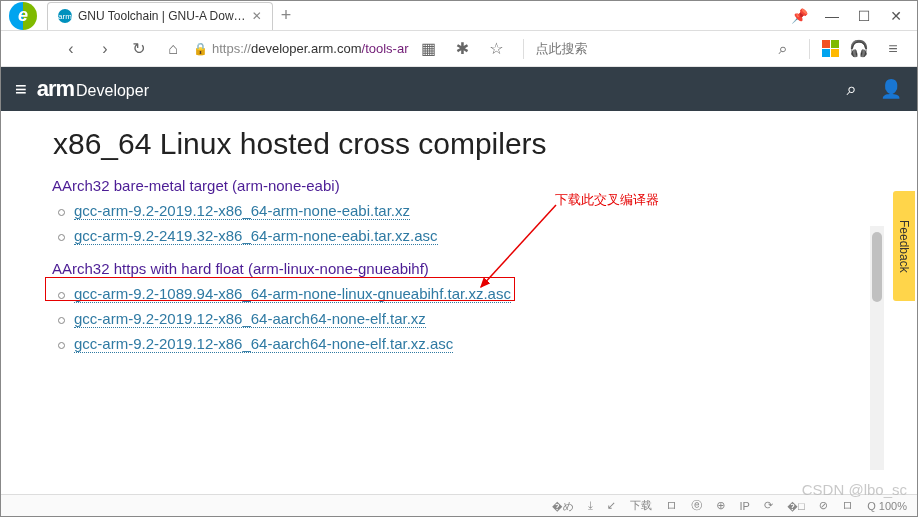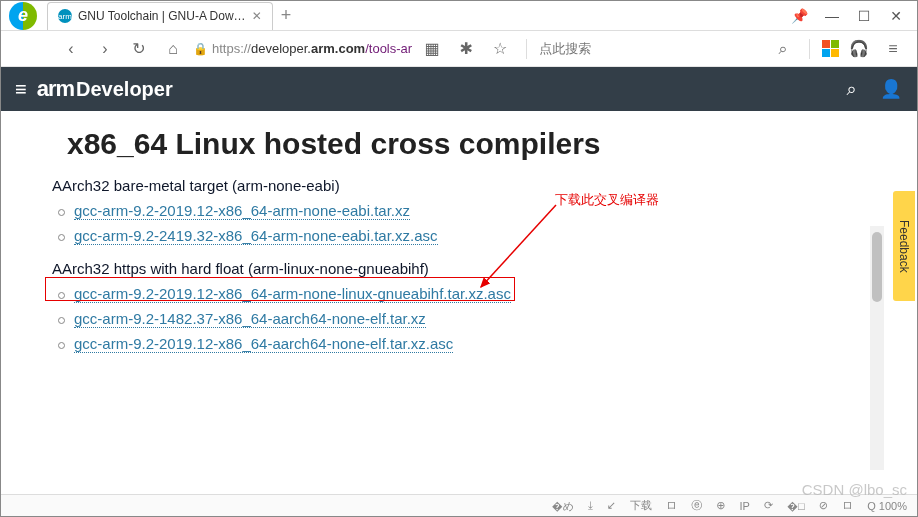--- a/index.html
+++ b/index.html
@@ -12,36 +12,36 @@
 .tab-close{color:#888;cursor:pointer}
 .new-tab{margin-left:8px;color:#888;font-size:18px;cursor:pointer}
 .win-spacer{flex:1}
 .win-btns{display:flex;gap:18px;padding-right:14px;align-items:center;color:#555}
 .win-btn{width:14px;height:14px;display:flex;align-items:center;justify-content:center;cursor:pointer;font-size:14px}
 .toolbar{display:flex;height:36px;align-items:center;padding:0 10px;gap:6px;border-bottom:1px solid #e5e5e5;background:#fff}
 .tb-btn{width:28px;height:28px;display:flex;align-items:center;justify-content:center;color:#666;cursor:pointer;font-size:16px}
 .url-bar{display:flex;align-items:center;flex:0 0 auto;gap:4px;font-size:13px;color:#888}
 .lock{color:#2e9e3a;font-size:12px}
 .url-host{color:#333}
-.url-host .b{font-weight:700}
+.url-host .b{font-weight:400}
 .tb-sep{width:1px;height:20px;background:#ddd;margin:0 6px}
 .search-ph{color:#1d4ed8;font-size:13px;width:120px}
 .ms-logo{display:grid;grid-template-columns:8px 8px;grid-template-rows:8px 8px;gap:1px}
 .ms-logo i:nth-child(1){background:#f25022}.ms-logo i:nth-child(2){background:#7fba00}.ms-logo i:nth-child(3){background:#00a4ef}.ms-logo i:nth-child(4){background:#ffb900}
 .site-header{height:44px;background:#333e48;display:flex;align-items:center;color:#fff;padding:0 14px;gap:10px}
 .hamburger{font-size:20px;cursor:pointer}
 .brand{display:flex;align-items:baseline;gap:2px}
 .brand b{font-weight:700;font-size:22px;letter-spacing:-1px}
-.brand span{font-size:20px;font-weight:700}
+.brand span{font-size:16px;font-weight:400}
 .site-spacer{flex:1}
 .hdr-icon{font-size:18px;cursor:pointer;margin-left:14px}
 .content-wrap{position:absolute;top:110px;left:15px;right:15px;bottom:22px;overflow:hidden}
 .content{padding:10px 36px;color:#222}
-h1{font-size:30px;font-weight:700;margin:6px 15px 14px}
-.sect{font-size:15px;margin:16px 0 6px;color:#0f172a}
+h1{font-size:30px;font-weight:400;margin:6px 1px 14px}
+.sect{font-size:15px;margin:16px 0 6px;color:#4c1d95}
 ul{list-style:none;margin-left:4px}
 li{position:relative;padding-left:18px;margin:8px 0;font-size:15px}
 li::before{content:"";position:absolute;left:2px;top:7px;width:5px;height:5px;border:1px solid #888;border-radius:50%}
 li a{color:#2f7aa3;text-decoration:none;border-bottom:1px dotted #2f7aa3}
 .highlight-box{position:absolute;border:1.5px solid #e60000;left:44px;top:276px;width:470px;height:24px;pointer-events:none}
 .callout{position:absolute;color:#e60000;font-size:13px;left:554px;top:190px}
 .arrow-svg{position:absolute;left:420px;top:196px;pointer-events:none}
 .feedback{position:absolute;right:2px;top:190px;width:22px;height:110px;background:#ffd54a;writing-mode:vertical-rl;text-orientation:mixed;font-size:12px;display:flex;align-items:center;justify-content:center;color:#333;border-radius:3px 0 0 3px;cursor:pointer}
 .page-scroll{position:absolute;right:18px;top:115px;width:14px;bottom:24px;background:#f1f1f1}
 .page-scroll .thumb{position:absolute;left:2px;right:2px;top:6px;height:70px;background:#c0c0c0;border-radius:6px}
@@ -117,25 +117,25 @@
     <h1>x86_64 Linux hosted cross compilers</h1>
 
     <div class="sect">AArch32 bare-metal target (arm-none-eabi)</div>
     <ul>
       <li><a href="#">gcc-arm-9.2-2019.12-x86_64-arm-none-eabi.tar.xz</a></li>
       <li><a href="#">gcc-arm-9.2-2419.32-x86_64-arm-none-eabi.tar.xz.asc</a></li>
     </ul>
 
     <div class="sect">AArch32 https with hard float (arm-linux-none-gnueabihf)</div>
     <ul>
-      <li><a href="#">gcc-arm-9.2-2019.12-x86_64-arm-none-linux-gnueabihf.tar.xz.asc</a></li>
+      <li><a href="#">gcc-arm-9.2-1089.94-x86_64-arm-none-linux-gnueabihf.tar.xz.asc</a></li>
     </ul>
 
     <ul>
-      <li><a href="#">gcc-arm-9.2-1482.37-x86_64-aarch64-none-elf.tar.xz</a></li>
+      <li><a href="#">gcc-arm-9.2-2019.12-x86_64-aarch64-none-elf.tar.xz</a></li>
       <li><a href="#">gcc-arm-9.2-2019.12-x86_64-aarch64-none-elf.tar.xz.asc</a></li>
     </ul>
   </div>
   <div class="page-scroll">
       <div class="thumb"></div>
     </div>
 </div>
 
 <div class="highlight-box"></div>
 <div class="callout">下载此交叉编译器</div>

